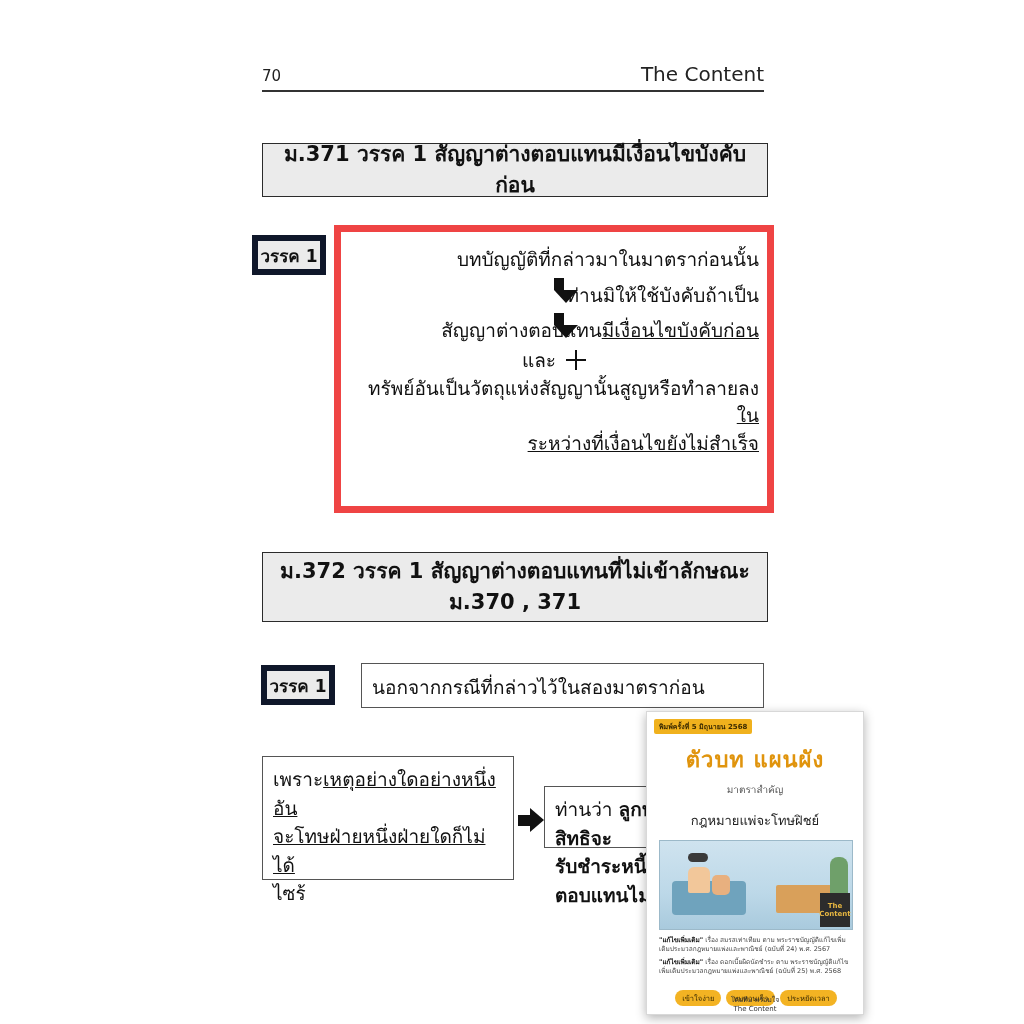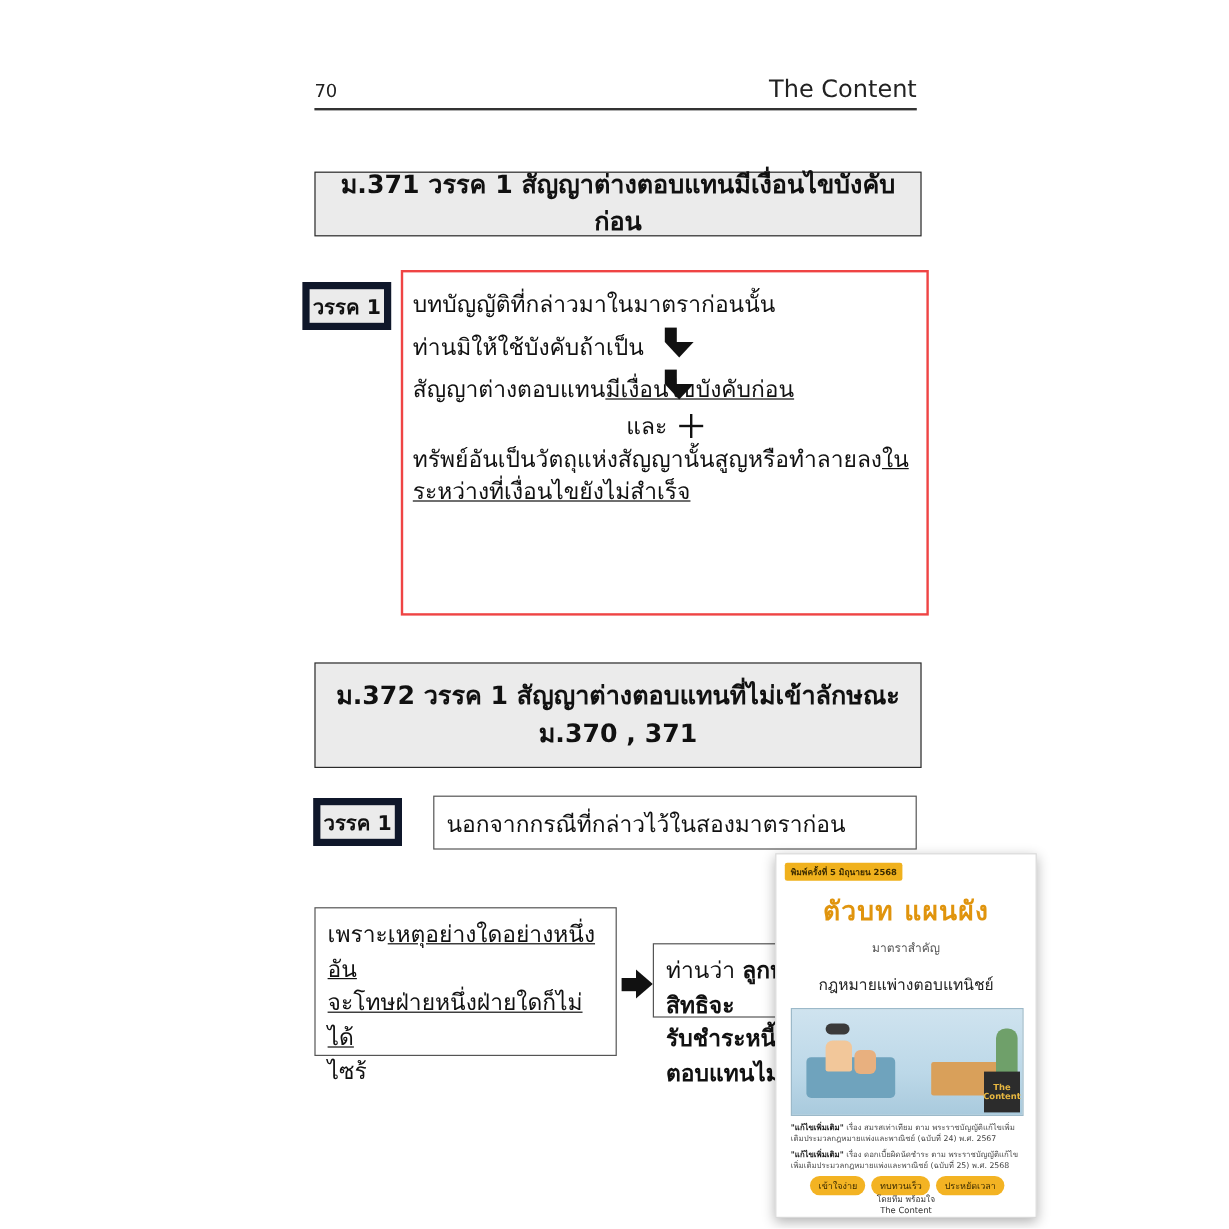--- a/index.html
+++ b/index.html
@@ -46,21 +46,21 @@
     align-items: center;
     justify-content: center;
     text-align: center;
     font-weight: bold;
     font-size: 21px;
     color: #111;
     line-height: 1.5;
     padding: 6px 10px;
   }
   #bar-371 { left: 262px; top: 143px; width: 506px; height: 54px; }
-  #bar-372 { left: 262px; top: 552px; width: 506px; height: 88px; }
+  #bar-372 { left: 262px; top: 552px; width: 506px; height: 70px; }
 
   
   .para-tag {
     position: absolute;
     background: #ebebeb;
     border: 6px solid #0f172a;
     display: flex;
     align-items: center;
     justify-content: center;
     font-weight: bold;
@@ -68,24 +68,24 @@
     color: #111;
   }
   #tag-1 { left: 252px; top: 235px; width: 74px; height: 40px; }
   #tag-2 { left: 261px; top: 665px; width: 74px; height: 40px; }
 
   
   #flow-box {
     position: absolute;
     left: 334px; top: 225px;
     width: 440px; height: 288px;
-    border: 2px solid #ef4444;
+    border: 7px solid #ef4444;
     background: #ffffff;
     padding-top: 14px;
-    text-align: left;
+    text-align: right;
   }
   .flow-line {
     font-size: 19px;
     color: #111;
     line-height: 1.45;
     padding: 0 8px;
   }
   .u { text-decoration: underline; }
   .arrow-down {
     display: block;
@@ -228,21 +228,21 @@
     display: flex; align-items: center; justify-content: center;
   }
   .cover-note {
     position: absolute; left: 12px; width: 194px;
     font-size: 6.5px; color: #444; text-align: left; line-height: 1.35;
   }
   #note-1 { top: 224px; }
   #note-2 { top: 246px; }
   .note-head { font-weight: bold; color: #111; }
   .cover-pills {
-    position: absolute; left: 12px; top: 268px;
+    position: absolute; left: 12px; top: 278px;
     width: 194px; display: flex; justify-content: center; gap: 5px;
   }
   .pill {
     background: #f3b323; color: #3a2a00;
     font-size: 7.5px; padding: 2px 7px; border-radius: 8px;
   }
   .cover-footer {
     position: absolute; left: 0; top: 284px; width: 100%;
     font-size: 7px; color: #333; line-height: 1.3;
   }
@@ -318,21 +318,21 @@
     <div>
       <span>ท่านว่า </span><span style="font-weight:bold">ลูกหนี้หามีสิทธิจะ</span>
     </div>
     <div style="font-weight:bold">รับชำระหนี้ตอบแทนไม่</div>
   </div>
 
   <div id="book-cover">
     <div class="cover-badge">พิมพ์ครั้งที่ 5 มิถุนายน 2568</div>
     <div class="cover-title">ตัวบท แผนผัง</div>
     <div class="cover-sub1">มาตราสำคัญ</div>
-    <div class="cover-sub2">กฎหมายแพ่างตอบแทนิชย์</div>
+    <div class="cover-sub2">กฎหมายแพ่จะโทษฝิชย์</div>
 
     <div class="cover-art">
       <div class="art-sofa"></div>
       <div class="art-person"></div>
       <div class="art-person2"></div>
       <div class="art-cat"></div>
       <div class="art-desk"></div>
       <div class="art-plant"></div>
       <div class="art-logo">The Content</div>
     </div>

